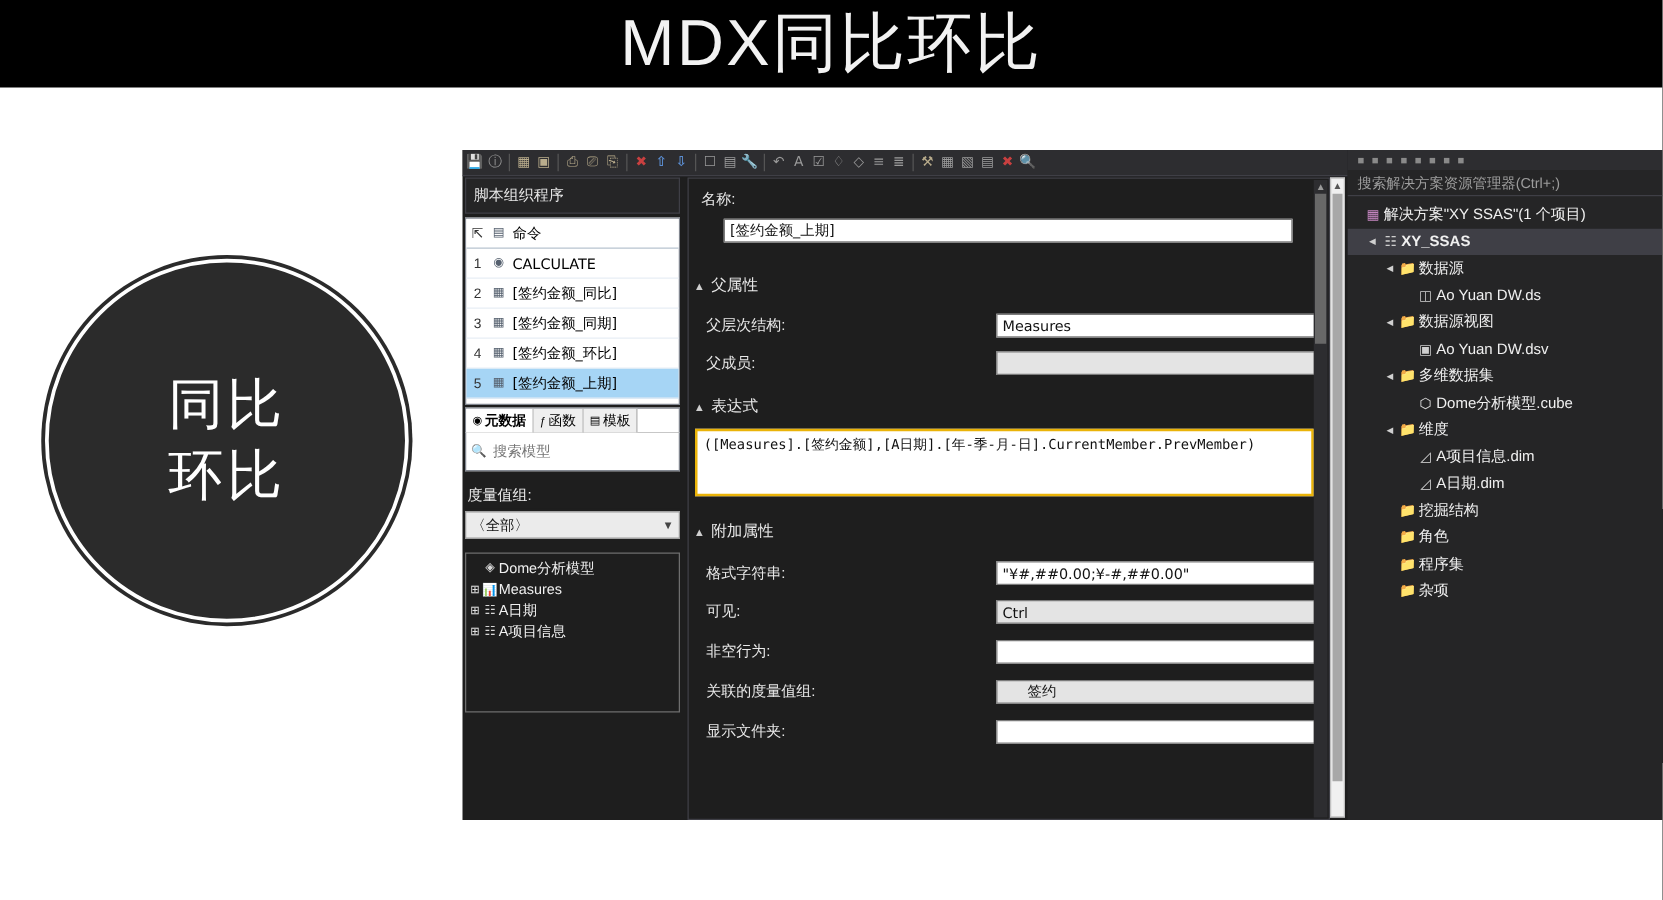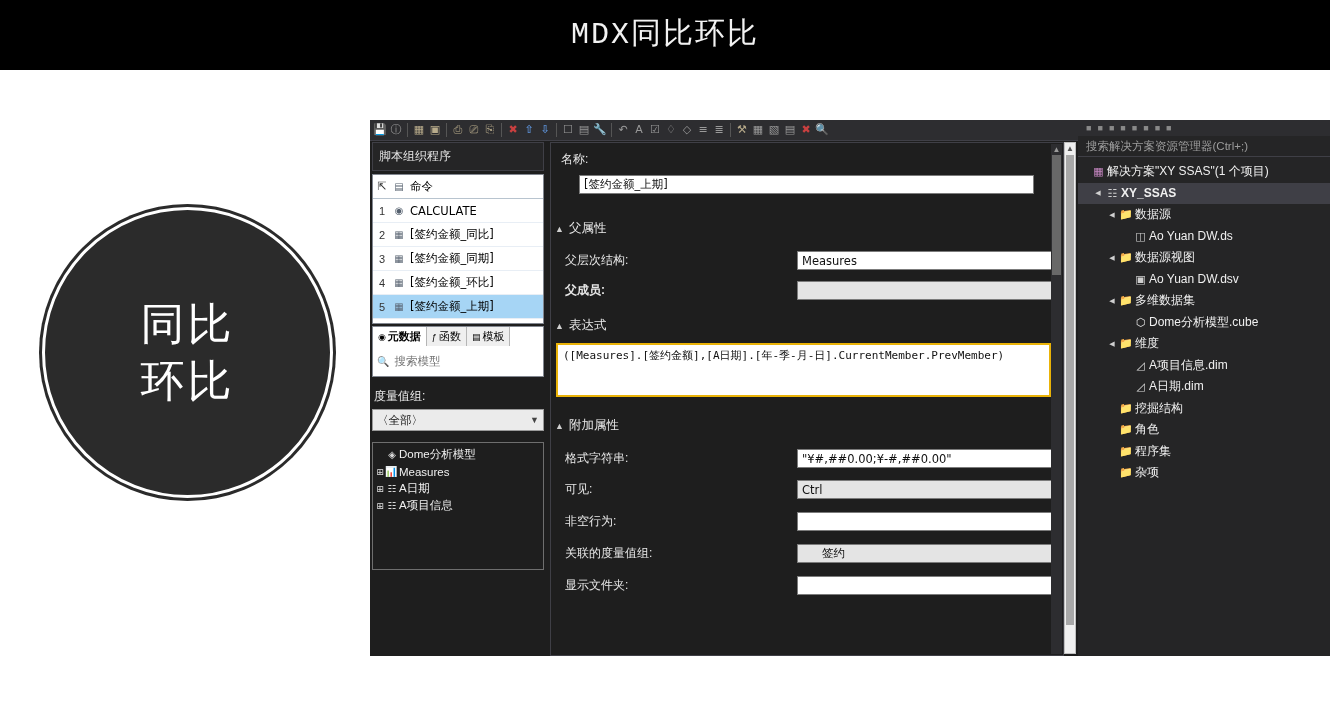--- a/index.html
+++ b/index.html
@@ -8,27 +8,27 @@
     font-family:"Liberation Sans","DejaVu Sans",sans-serif;
     overflow:hidden;position:relative;
   }
   
   #title-banner{
     position:absolute;left:0;top:0;width:1330px;height:70px;
     background:#000000;
     display:flex;align-items:center;justify-content:center;
   }
   #title-banner .title-text{
-    color:#f2f2f2;font-size:30px;letter-spacing:2px;
-    font-family:Liberation Mono, monospace;
+    color:#f2f2f2;font-size:52px;letter-spacing:2px;
+    font-family:Liberation Sans, sans-serif;
     font-weight:300;line-height:1;
   }
   
   #circle-badge{
-    position:absolute;left:42px;top:207px;width:285px;height:285px;
+    position:absolute;left:36px;top:207px;width:285px;height:285px;
     border-radius:50%;background:#2b2b2b;
     border:3px solid #ffffff;
     box-shadow:0 0 0 3px #2b2b2b;
     display:flex;align-items:center;justify-content:center;
   }
   #circle-badge .badge-lines{
     text-align:center;color:#ffffff;font-size:44px;line-height:1.28;
     font-family:"DejaVu Sans","Liberation Sans",sans-serif;font-weight:300;
     letter-spacing:3px;
   }
@@ -390,21 +390,21 @@
         <span>父属性</span>
       </div>
     </div>
 
     <div class="row" style="padding:14px 0 0 14px;">
       <span class="field-label" style="width:232px;">父层次结构:</span>
       <span class="txtbox" style="width:255px;">Measures</span>
     </div>
 
     <div class="row" style="padding:11px 0 0 14px;">
-      <span class="field-label" style="width:232px;font-weight:bold;">父成员:</span>
+      <span class="field-label" style="width:232px;">父成员:</span>
       <span class="txtbox readonly" style="width:255px;"></span>
     </div>
 
     <div style="padding:17px 10px 0 4px;">
       <div class="form-section-title">
         <span class="chev">▲</span>
         <span>表达式</span>
       </div>
     </div>
 

